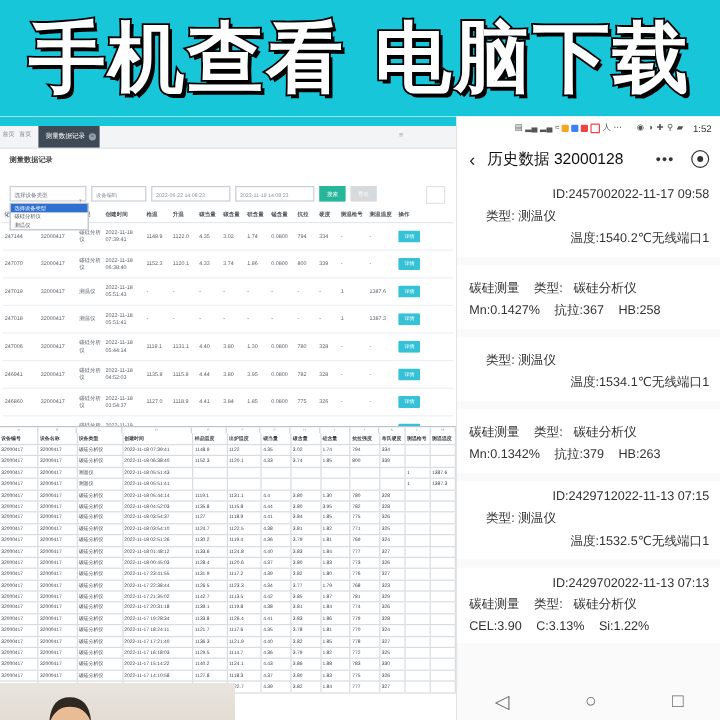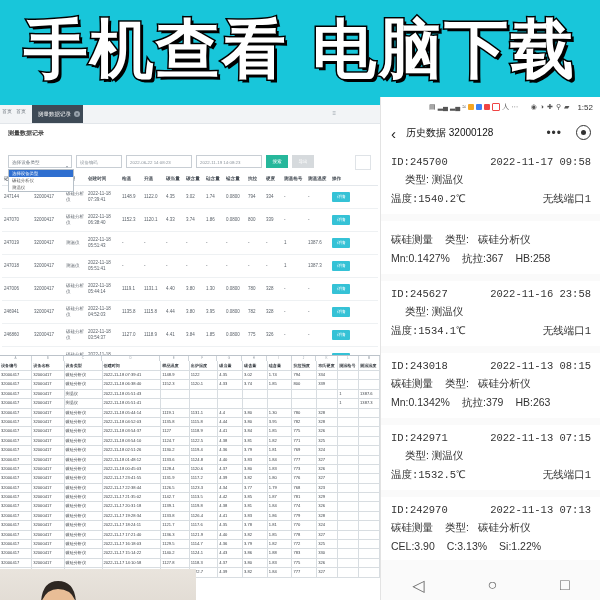--- a/index.html
+++ b/index.html
@@ -145,33 +145,33 @@
   .sb-left{position:absolute;left:48px;top:5px;display:flex;gap:2px;align-items:center;}
   .sb-right{position:absolute;right:8px;top:5px;display:flex;gap:3px;align-items:center;}
   .sb-ico{font-size:7px;color:#555;line-height:10px;}
   .sb-sq{width:6px;height:6px;border-radius:1px;display:inline-block;}
   .sb-time{font-size:8px;color:#333;margin-left:5px;}
   .appbar{
     height:32px;background:#fff;display:flex;align-items:center;padding:0 10px;
     position:relative;
   }
   .back-chev{font-size:15px;color:#222;line-height:15px;}
-  .appbar-title{font-size:10px;color:#111;margin-left:10px;font-weight:normal;}
+  .appbar-title{font-size:13px;color:#111;margin-left:10px;font-weight:normal;}
   .appbar-actions{position:absolute;right:10px;top:8px;display:flex;gap:14px;align-items:center;}
   .dots{font-size:12px;color:#333;letter-spacing:1px;line-height:14px;}
   .circ{
     width:13px;height:13px;border-radius:50%;border:1.6px solid #333;
     display:flex;align-items:center;justify-content:center;
   }
   .circ i{width:5px;height:5px;border-radius:50%;background:#333;display:block;}
   .list{background:#fafafa;}
   .card{
     background:#fff;padding:7px 10px 8px 10px;margin-bottom:7px;
   }
-  .crow{display:flex;justify-content:space-between;align-items:baseline;font-family:Liberation Mono, monospace;}
+  .crow{display:flex;justify-content:flex-end;align-items:baseline;}
   .cid{font-size:10.5px;color:#333;}
   .cdate{font-size:10.5px;color:#333;}
   .cline{font-size:10.5px;color:#333;margin-top:5px;}
   .cline.indent{padding-left:14px;}
   .cl-sp{display:inline-block;}
   .sp-18{margin-right:12px;}
   .sp-10{margin-right:9px;}
   .navbar{
     position:absolute;left:0;bottom:0;width:220px;height:30px;background:#fafafa;
     display:flex;align-items:center;justify-content:space-around;
@@ -829,35 +829,27 @@
           <div class="crow cline">
             <span>温度:1540.2℃</span>
             <span>无线端口1</span>
           </div>
         </div>
         <div class="card">
           <div class="cline"><span class="cl-sp sp-18">碳硅测量</span><span class="cl-sp sp-10">类型:</span><span>碳硅分析仪</span></div>
           <div class="cline"><span class="cl-sp sp-18">Mn:0.1427%</span><span class="cl-sp sp-18">抗拉:367</span><span>HB:258</span></div>
         </div>
         <div class="card">
-          <div class="crow">
-            <span class="cid">ID:245627</span>
-            <span class="cdate">2022-11-16 23:58</span>
-          </div>
           <div class="cline indent"><span>类型:</span>&nbsp;<span>测温仪</span></div>
           <div class="crow cline">
             <span>温度:1534.1℃</span>
             <span>无线端口1</span>
           </div>
         </div>
         <div class="card">
-          <div class="crow">
-            <span class="cid">ID:243018</span>
-            <span class="cdate">2022-11-13 08:15</span>
-          </div>
           <div class="cline"><span class="cl-sp sp-18">碳硅测量</span><span class="cl-sp sp-10">类型:</span><span>碳硅分析仪</span></div>
           <div class="cline"><span class="cl-sp sp-18">Mn:0.1342%</span><span class="cl-sp sp-18">抗拉:379</span><span>HB:263</span></div>
         </div>
         <div class="card">
           <div class="crow">
             <span class="cid">ID:242971</span>
             <span class="cdate">2022-11-13 07:15</span>
           </div>
           <div class="cline indent"><span>类型:</span>&nbsp;<span>测温仪</span></div>
           <div class="crow cline">

